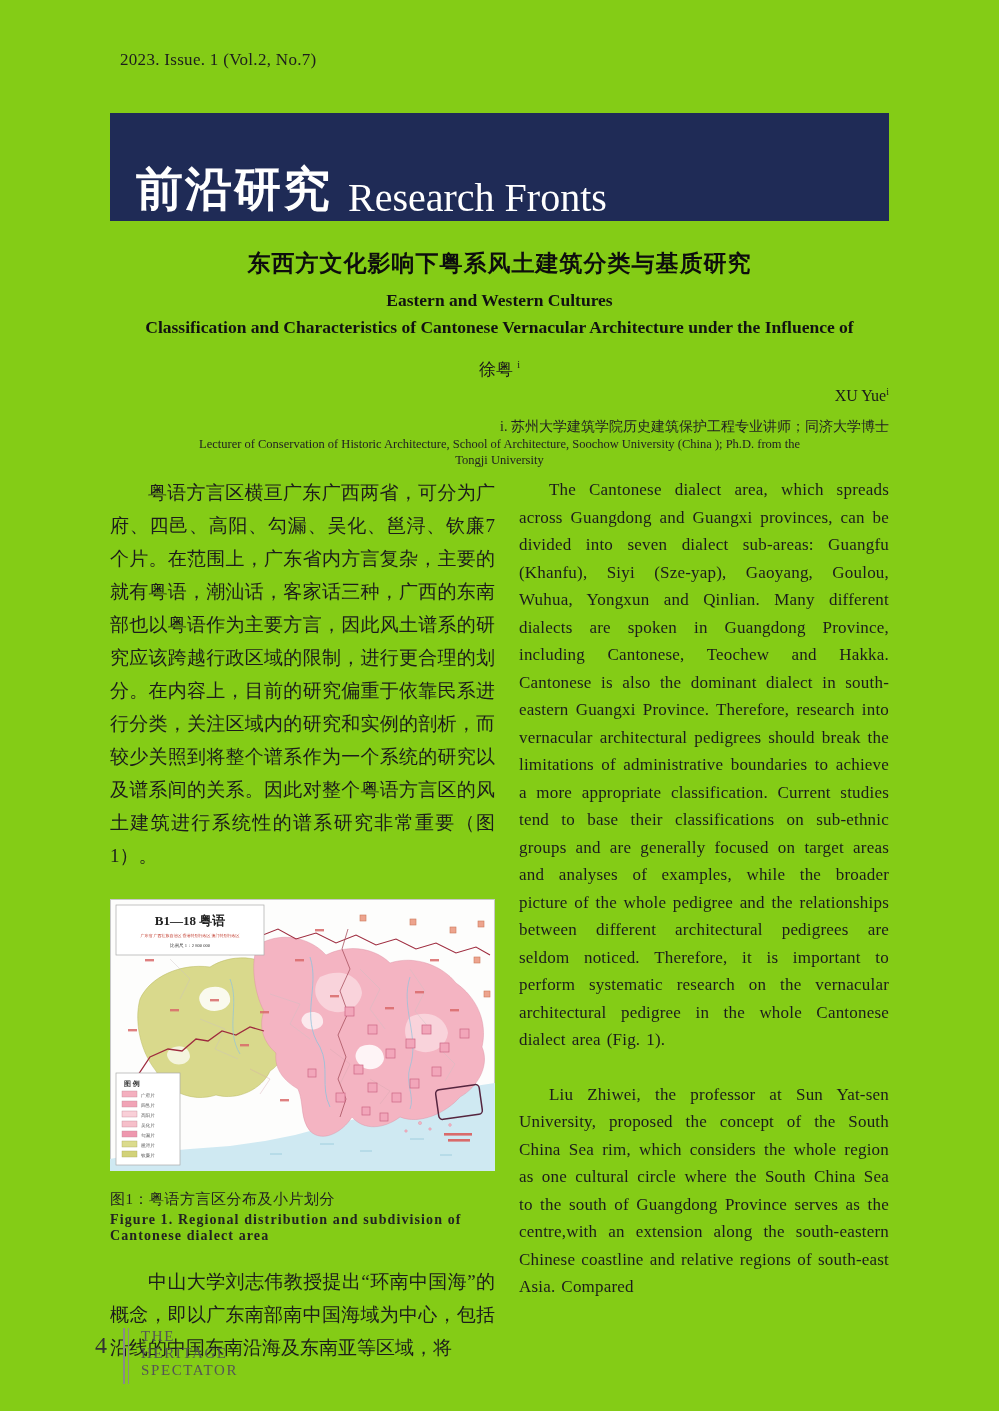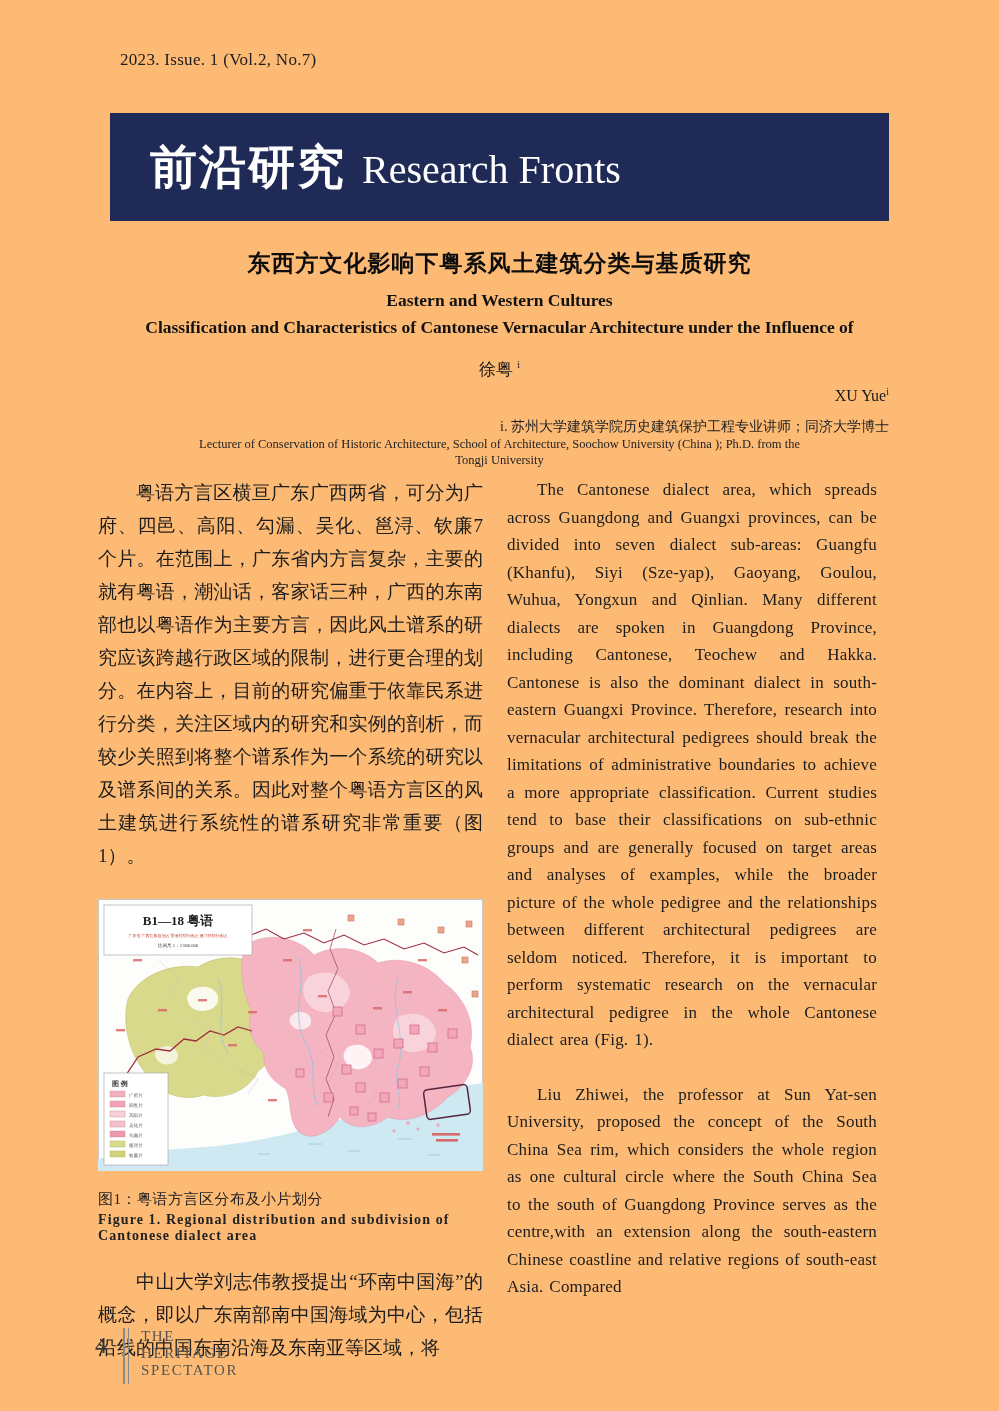--- a/index.html
+++ b/index.html
@@ -1,40 +1,40 @@
 <!DOCTYPE html>
 <html><head>
 <meta charset="utf-8">
 <style>
   * { box-sizing: border-box; }
   body { margin:0; background:#ffffff; }
   .page {
     position:relative; width:999px; height:1411px; margin:0 auto;
-    background:#fdba74; color:#1a1a1a; overflow:hidden;
+    background:#84cc16; color:#1a1a1a; overflow:hidden;
     font-family:"Liberation Serif","DejaVu Serif",serif;
   }
   .issue-line { position:absolute; left:120px; top:50px; font-size:17px; letter-spacing:.3px; color:#1d1d1d; }
 
   .banner {
     position:absolute; left:110px; top:113px; width:779px; height:108px;
-    background:#1f2b56; color:#fff; display:flex; align-items:center; padding-left:40px;
+    background:#1f2b56; color:#fff; display:flex; align-items:flex-end; padding-left:26px;
   }
   .banner-cn { font-size:47px; font-weight:bold; letter-spacing:2px; }
   .banner-en { font-size:40px; font-weight:400; margin-left:16px; margin-top:4px; }
 
   .article-header { position:absolute; left:110px; top:248px; width:779px; text-align:center; }
   .title-cn { margin:0; font-size:23px; font-weight:bold; letter-spacing:1px; color:#0d0d0d; }
   .title-en { margin-top:8px; font-size:17.5px; font-weight:bold; line-height:27px; color:#111; }
   .author-cn { margin-top:17px; font-size:17px; }
   .author-en { margin-top:5px; font-size:16px;text-align:right; }
   sup.note { font-size:10px; }
   .affil-cn { margin-top:13px; font-size:14px; color:#222;text-align:right; }
   .affil-en { font-size:12.5px; line-height:16px; color:#222; }
 
-  .columns { position:absolute; left:98px; top:476px; width:779px; display:flex; gap:24px; }
+  .columns { position:absolute; left:110px; top:476px; width:779px; display:flex; gap:24px; }
   .col-left { width:385px; }
   .col-right { width:370px; }
   .cn-par { margin:0; font-size:19px; line-height:33px; text-align:justify; text-indent:2em; color:#1c1c1c; }
   .en-par { margin:0 0 27px; font-size:17px; line-height:27.5px; text-align:justify; text-indent:30px; letter-spacing:.2px; word-spacing:1.5px; color:#1c1c1c; }
 
   .figure-wrap { margin:27px 0 0;text-align:center; }
   .caption-cn { margin-top:15px; font-size:15px; letter-spacing:.5px; color:#222; }
   .caption-en { margin-top:3px; font-size:14px; font-weight:bold; letter-spacing:1.1px; line-height:16px; color:#222; }
   .cn-par.second { margin-top:21px; }
 

